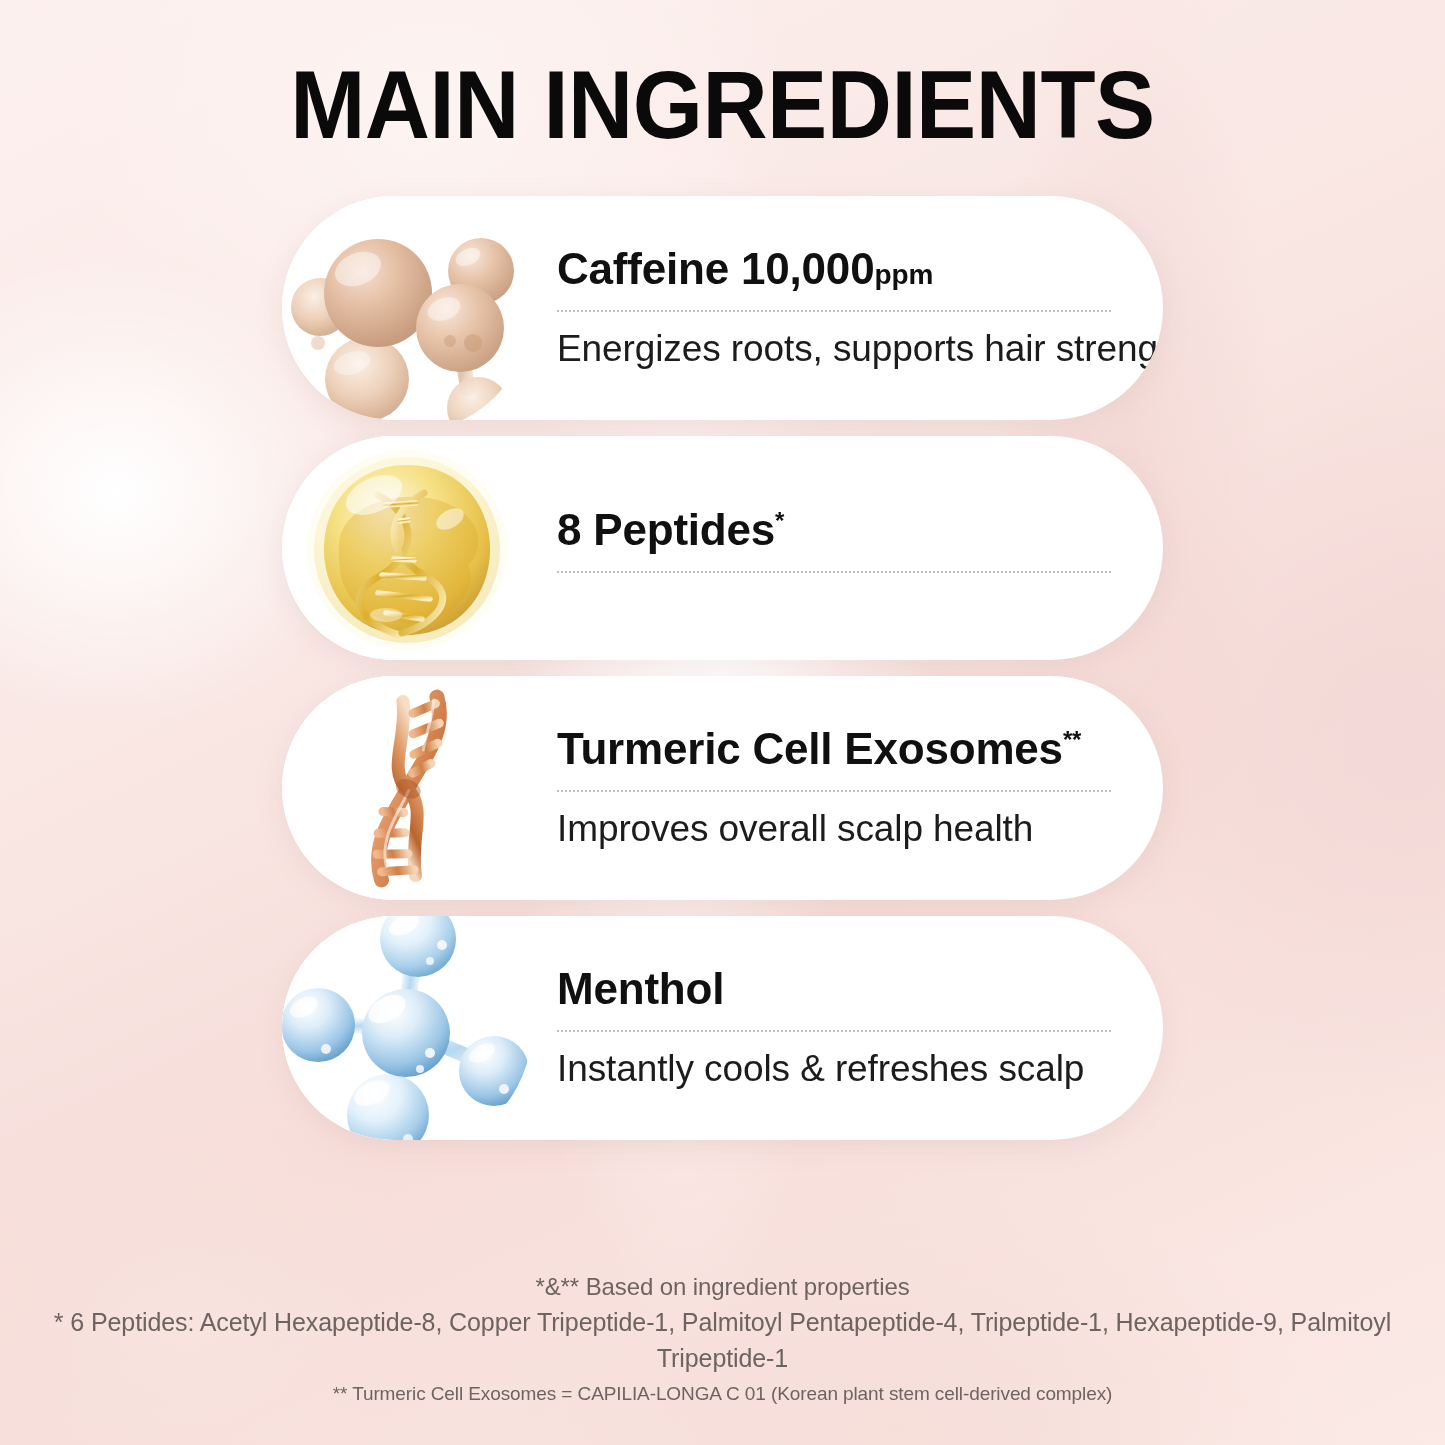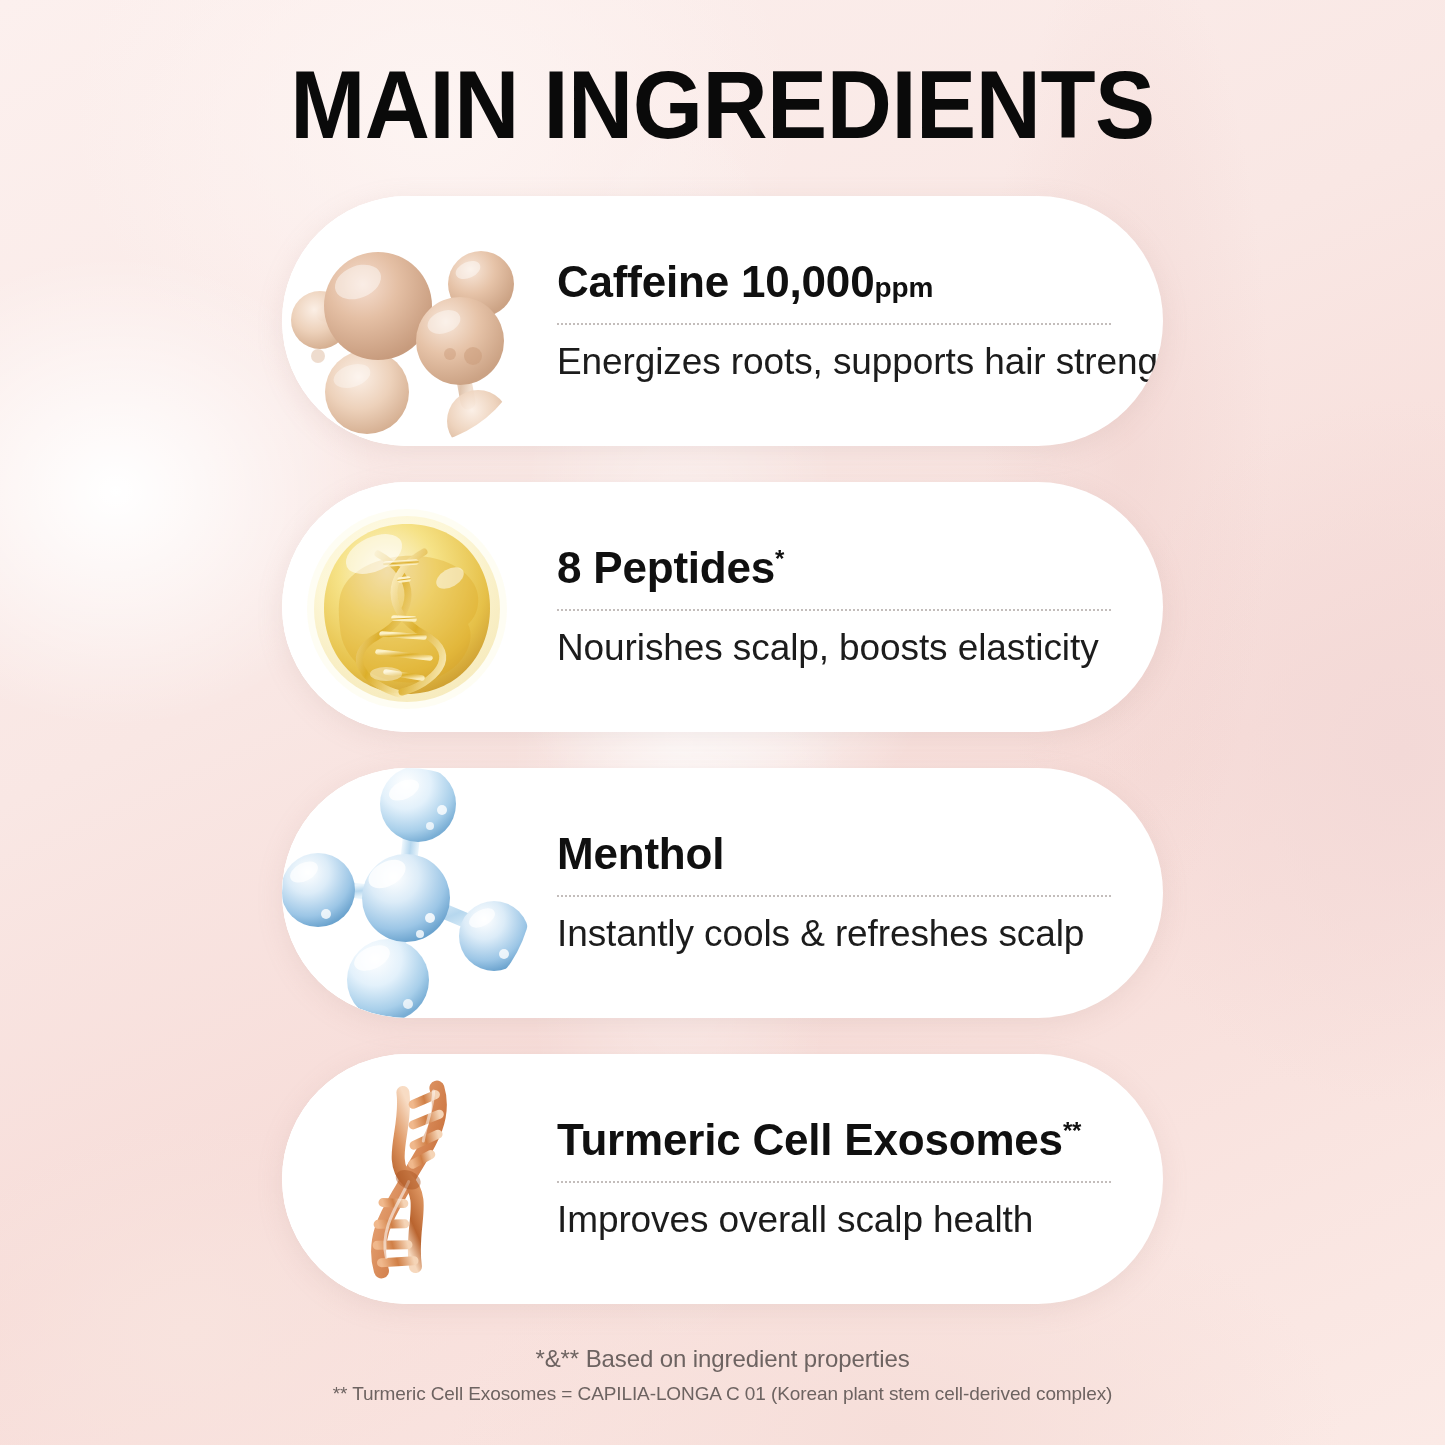--- a/index.html
+++ b/index.html
@@ -59,22 +59,22 @@
   #cards {
     position: absolute;
     left: 0;
     top: 196px;
     width: 100%;
     z-index: 4;
   }
   .card {
     position: relative;
     width: 881px;
-    height: 250px;
-    margin: 0 auto 36px auto;
+    height: 224px;
+    margin: 0 auto 16px auto;
     background: #ffffff;
     border-radius: 125px;
     box-shadow: 0 6px 26px rgba(186,150,145,0.17);
     display: flex;
     align-items: center;
     overflow: hidden;
   }
   .card-media {
     flex: 0 0 250px;
     width: 250px;
@@ -258,21 +258,77 @@
         <ellipse cx="92" cy="72" rx="30" ry="17" fill="#ffffff" opacity="0.55" transform="rotate(-25 92 72)"></ellipse>
         <ellipse cx="168" cy="96" rx="15" ry="9" fill="#ffffff" opacity="0.5" transform="rotate(-30 168 96)"></ellipse>
         <ellipse cx="104" cy="192" rx="16" ry="7" fill="#ffffff" opacity="0.4"></ellipse>
       </svg>
     </div>
     <div class="card-body">
       <div class="card-title">
         <span>8 Peptides</span><span class="sup">*</span>
       </div>
       <div class="divider"></div>
-      <div class="card-desc">Nourishes scalp, boosts elasticity</div>
+    </div>
+  </div>
+
+  <div class="card">
+    <div class="card-media">
+      <svg class="media-svg" viewBox="0 0 250 250">
+        <defs>
+          <linearGradient id="cu1" x1="0" y1="0" x2="1" y2="1">
+            <stop offset="0%" stop-color="#fbe2cd"></stop>
+            <stop offset="35%" stop-color="#e5a172"></stop>
+            <stop offset="65%" stop-color="#c9713c"></stop>
+            <stop offset="100%" stop-color="#f3cfb2"></stop>
+          </linearGradient>
+          <linearGradient id="cu2" x1="1" y1="0" x2="0" y2="1">
+            <stop offset="0%" stop-color="#f8dcc4"></stop>
+            <stop offset="40%" stop-color="#dd9561"></stop>
+            <stop offset="75%" stop-color="#b9642f"></stop>
+            <stop offset="100%" stop-color="#f6d8bd"></stop>
+          </linearGradient>
+          <linearGradient id="cu3" x1="0" y1="0" x2="1" y2="0">
+            <stop offset="0%" stop-color="#f0b88c"></stop>
+            <stop offset="50%" stop-color="#d07f46"></stop>
+            <stop offset="100%" stop-color="#f5d4b6"></stop>
+          </linearGradient>
+        </defs>
+        <rect width="250" height="250" fill="#ffffff"></rect>
+        <g transform="rotate(-14 125 125)">
+
+          <path d="M78 208 C76 168 108 146 125 126 C142 106 178 82 176 44" stroke="url(#cu1)" stroke-width="15" fill="none" stroke-linecap="round"></path>
+          <path d="M112 212 C116 172 140 150 125 126 C110 102 138 76 142 40" stroke="url(#cu2)" stroke-width="13" fill="none" stroke-linecap="round"></path>
+
+          <g stroke="url(#cu3)" stroke-width="9" stroke-linecap="round">
+            <path d="M149 54 L173 50"></path>
+            <path d="M144 74 L172 70"></path>
+            <path d="M140 94 L166 89"></path>
+            <path d="M134 112 L154 107"></path>
+          </g>
+
+          <g stroke="url(#cu3)" stroke-width="9" stroke-linecap="round">
+            <path d="M96 142 L116 148"></path>
+            <path d="M86 162 L112 168"></path>
+            <path d="M80 182 L110 189"></path>
+            <path d="M80 200 L112 206"></path>
+          </g>
+
+          <path d="M86 196 C86 166 112 146 126 128" stroke="#ffffff" stroke-width="3" opacity="0.55" fill="none" stroke-linecap="round"></path>
+          <path d="M150 92 C160 70 170 58 172 46" stroke="#ffffff" stroke-width="3" opacity="0.5" fill="none" stroke-linecap="round"></path>
+          <ellipse cx="126" cy="126" rx="13" ry="9" fill="#a9521f" opacity="0.45" transform="rotate(38 126 126)"></ellipse>
+        </g>
+      </svg>
+    </div>
+    <div class="card-body">
+      <div class="card-title">
+        <span>Turmeric Cell Exosomes</span><span class="sup">**</span>
+      </div>
+      <div class="divider"></div>
+      <div class="card-desc">Improves overall scalp health</div>
     </div>
   </div>
 
   <div class="card">
     <div class="card-media">
       <svg class="media-svg" viewBox="0 0 250 250">
         <defs>
           <radialGradient id="bl1" cx="36%" cy="26%" r="76%">
             <stop offset="0%" stop-color="#ffffff"></stop>
             <stop offset="38%" stop-color="#dcecf8"></stop>
@@ -321,75 +377,19 @@
     </div>
     <div class="card-body">
       <div class="card-title">
         <span>Menthol</span>
       </div>
       <div class="divider"></div>
       <div class="card-desc">Instantly cools &amp; refreshes scalp</div>
     </div>
   </div>
 
-  <div class="card">
-    <div class="card-media">
-      <svg class="media-svg" viewBox="0 0 250 250">
-        <defs>
-          <linearGradient id="cu1" x1="0" y1="0" x2="1" y2="1">
-            <stop offset="0%" stop-color="#fbe2cd"></stop>
-            <stop offset="35%" stop-color="#e5a172"></stop>
-            <stop offset="65%" stop-color="#c9713c"></stop>
-            <stop offset="100%" stop-color="#f3cfb2"></stop>
-          </linearGradient>
-          <linearGradient id="cu2" x1="1" y1="0" x2="0" y2="1">
-            <stop offset="0%" stop-color="#f8dcc4"></stop>
-            <stop offset="40%" stop-color="#dd9561"></stop>
-            <stop offset="75%" stop-color="#b9642f"></stop>
-            <stop offset="100%" stop-color="#f6d8bd"></stop>
-          </linearGradient>
-          <linearGradient id="cu3" x1="0" y1="0" x2="1" y2="0">
-            <stop offset="0%" stop-color="#f0b88c"></stop>
-            <stop offset="50%" stop-color="#d07f46"></stop>
-            <stop offset="100%" stop-color="#f5d4b6"></stop>
-          </linearGradient>
-        </defs>
-        <rect width="250" height="250" fill="#ffffff"></rect>
-        <g transform="rotate(-14 125 125)">
-
-          <path d="M78 208 C76 168 108 146 125 126 C142 106 178 82 176 44" stroke="url(#cu1)" stroke-width="15" fill="none" stroke-linecap="round"></path>
-          <path d="M112 212 C116 172 140 150 125 126 C110 102 138 76 142 40" stroke="url(#cu2)" stroke-width="13" fill="none" stroke-linecap="round"></path>
-
-          <g stroke="url(#cu3)" stroke-width="9" stroke-linecap="round">
-            <path d="M149 54 L173 50"></path>
-            <path d="M144 74 L172 70"></path>
-            <path d="M140 94 L166 89"></path>
-            <path d="M134 112 L154 107"></path>
-          </g>
-
-          <g stroke="url(#cu3)" stroke-width="9" stroke-linecap="round">
-            <path d="M96 142 L116 148"></path>
-            <path d="M86 162 L112 168"></path>
-            <path d="M80 182 L110 189"></path>
-            <path d="M80 200 L112 206"></path>
-          </g>
-
-          <path d="M86 196 C86 166 112 146 126 128" stroke="#ffffff" stroke-width="3" opacity="0.55" fill="none" stroke-linecap="round"></path>
-          <path d="M150 92 C160 70 170 58 172 46" stroke="#ffffff" stroke-width="3" opacity="0.5" fill="none" stroke-linecap="round"></path>
-          <ellipse cx="126" cy="126" rx="13" ry="9" fill="#a9521f" opacity="0.45" transform="rotate(38 126 126)"></ellipse>
-        </g>
-      </svg>
-    </div>
-    <div class="card-body">
-      <div class="card-title">
-        <span>Turmeric Cell Exosomes</span><span class="sup">**</span>
-      </div>
-      <div class="divider"></div>
-      <div class="card-desc">Improves overall scalp health</div>
-    </div>
-  </div>
-
 </div>
 
 <div id="footnotes">
   <div class="fn fn-1">*&amp;** Based on ingredient properties</div>
+  <div class="fn fn-2">* 6 Peptides: Acetyl Hexapeptide-8, Copper Tripeptide-1, Palmitoyl Pentapeptide-4, Tripeptide-1, Hexapeptide-9, Palmitoyl Tripeptide-1</div>
   <div class="fn fn-3">** Turmeric Cell Exosomes = CAPILIA-LONGA C 01 (Korean plant stem cell-derived complex)</div>
 </div>
 
 </body></html>

